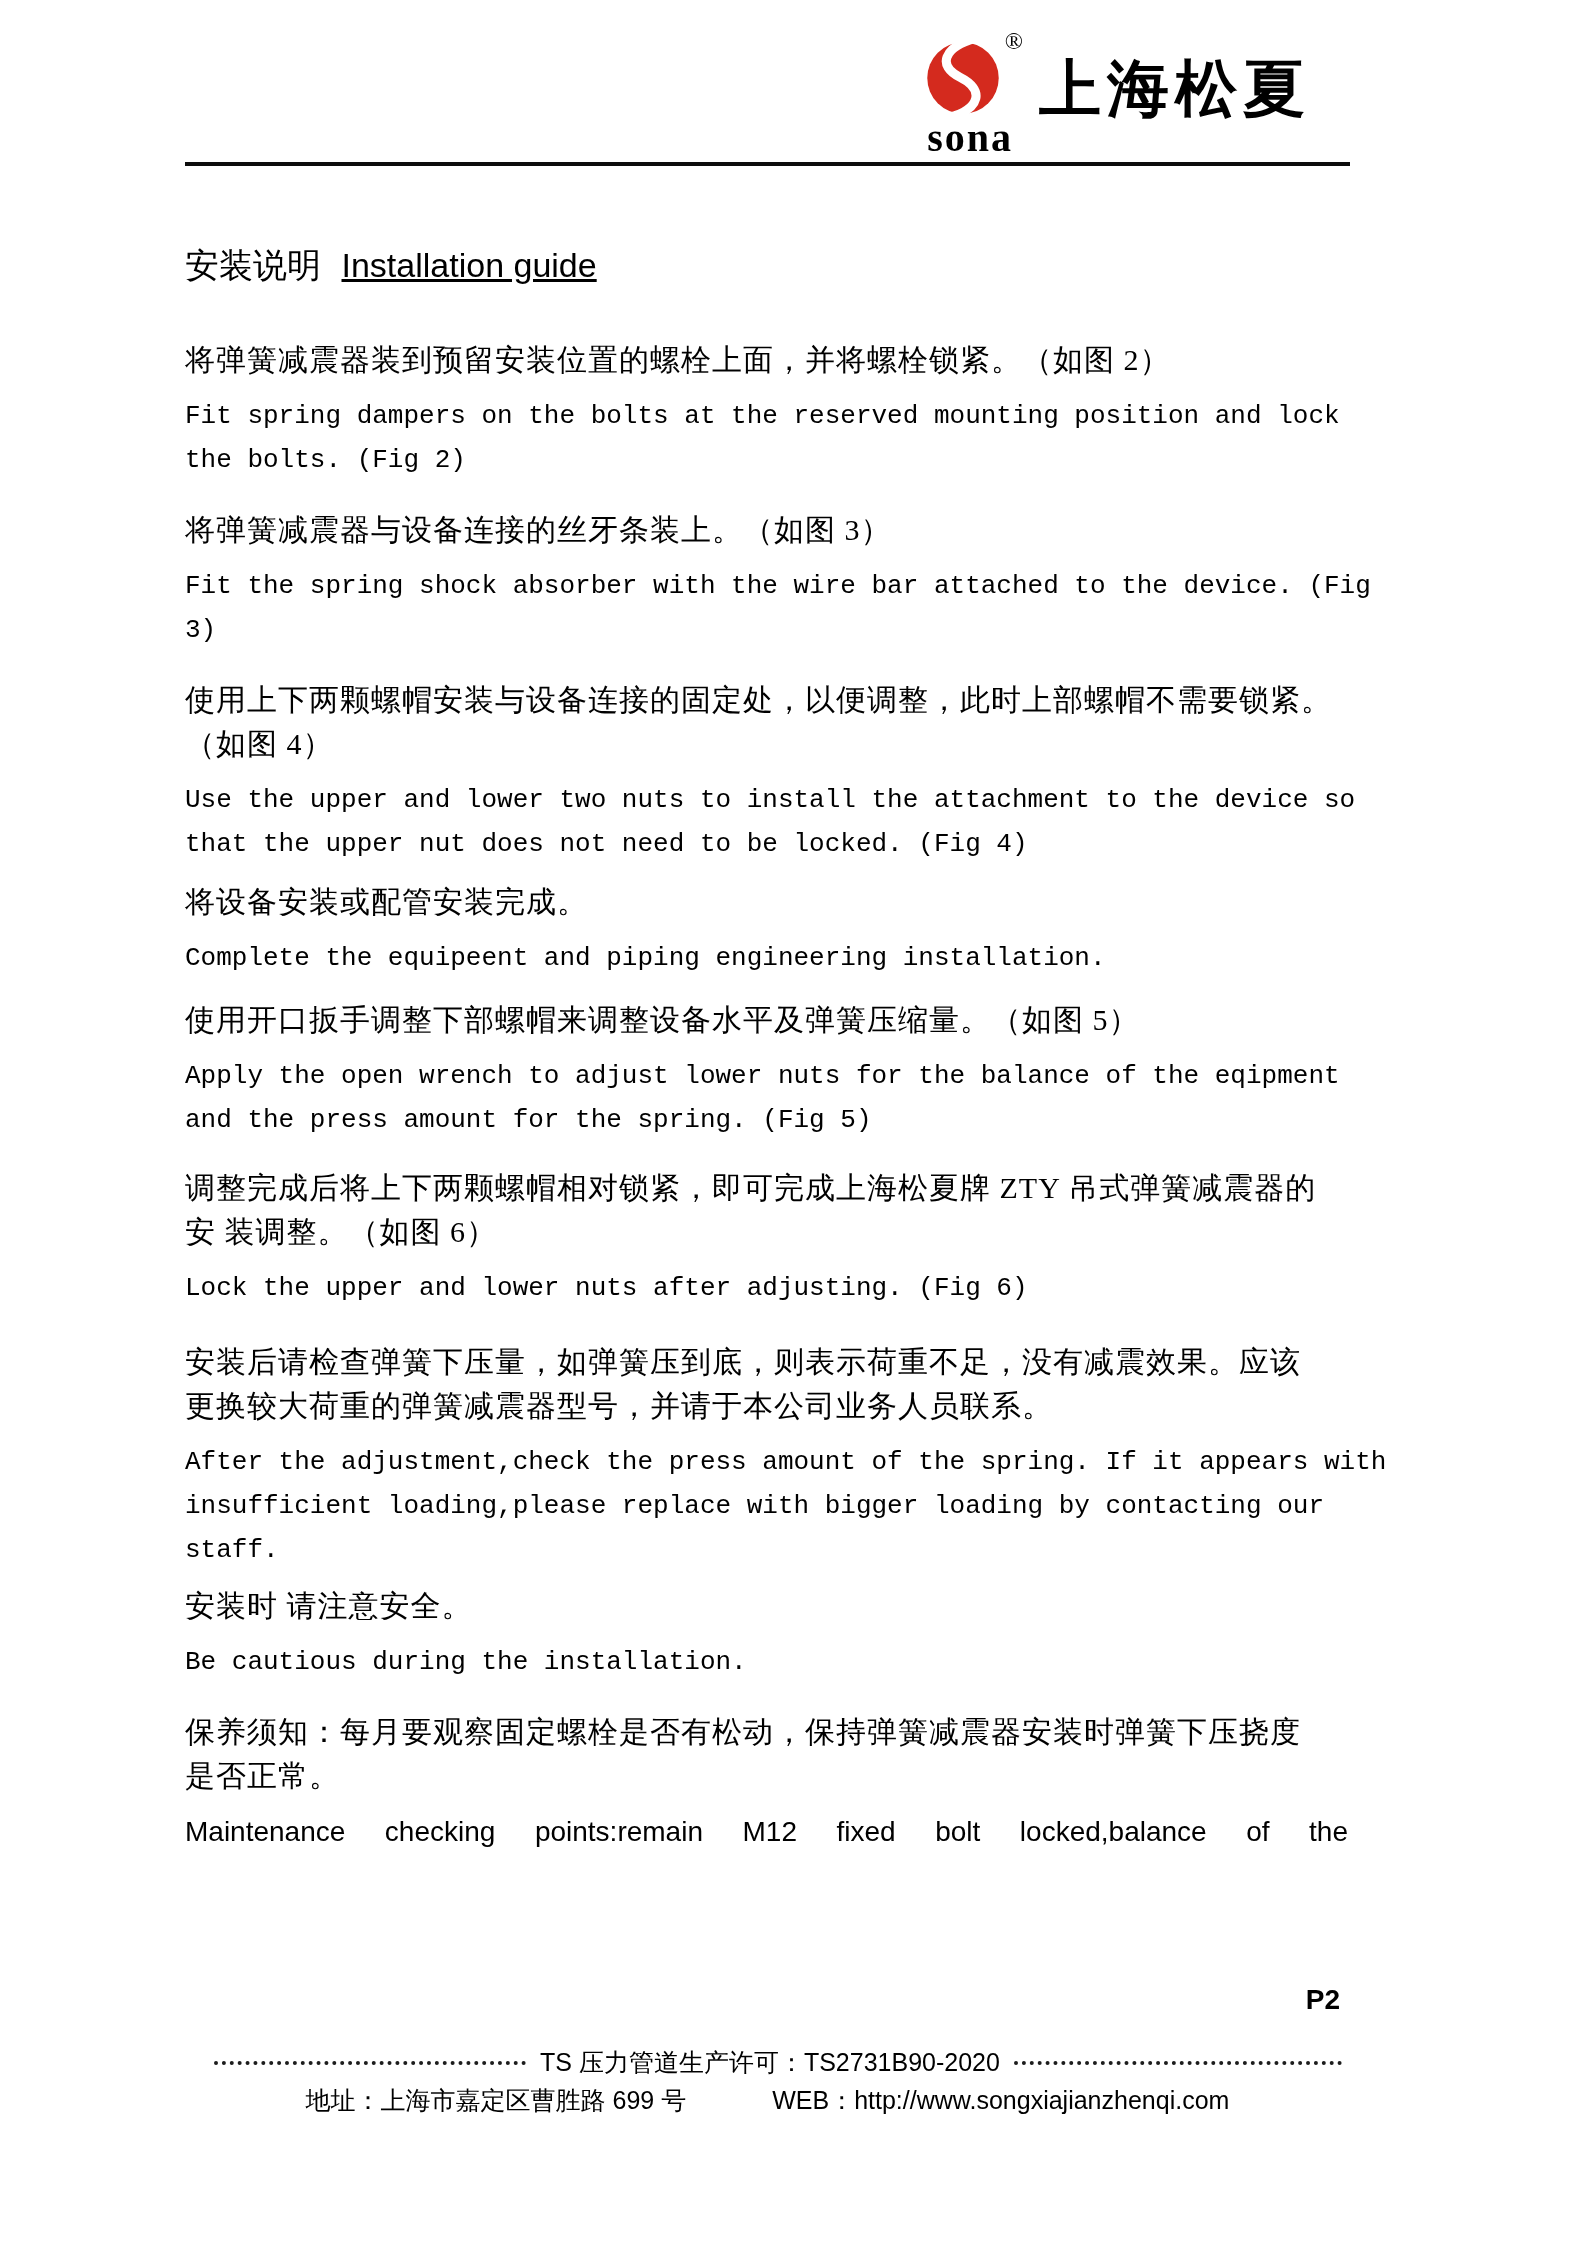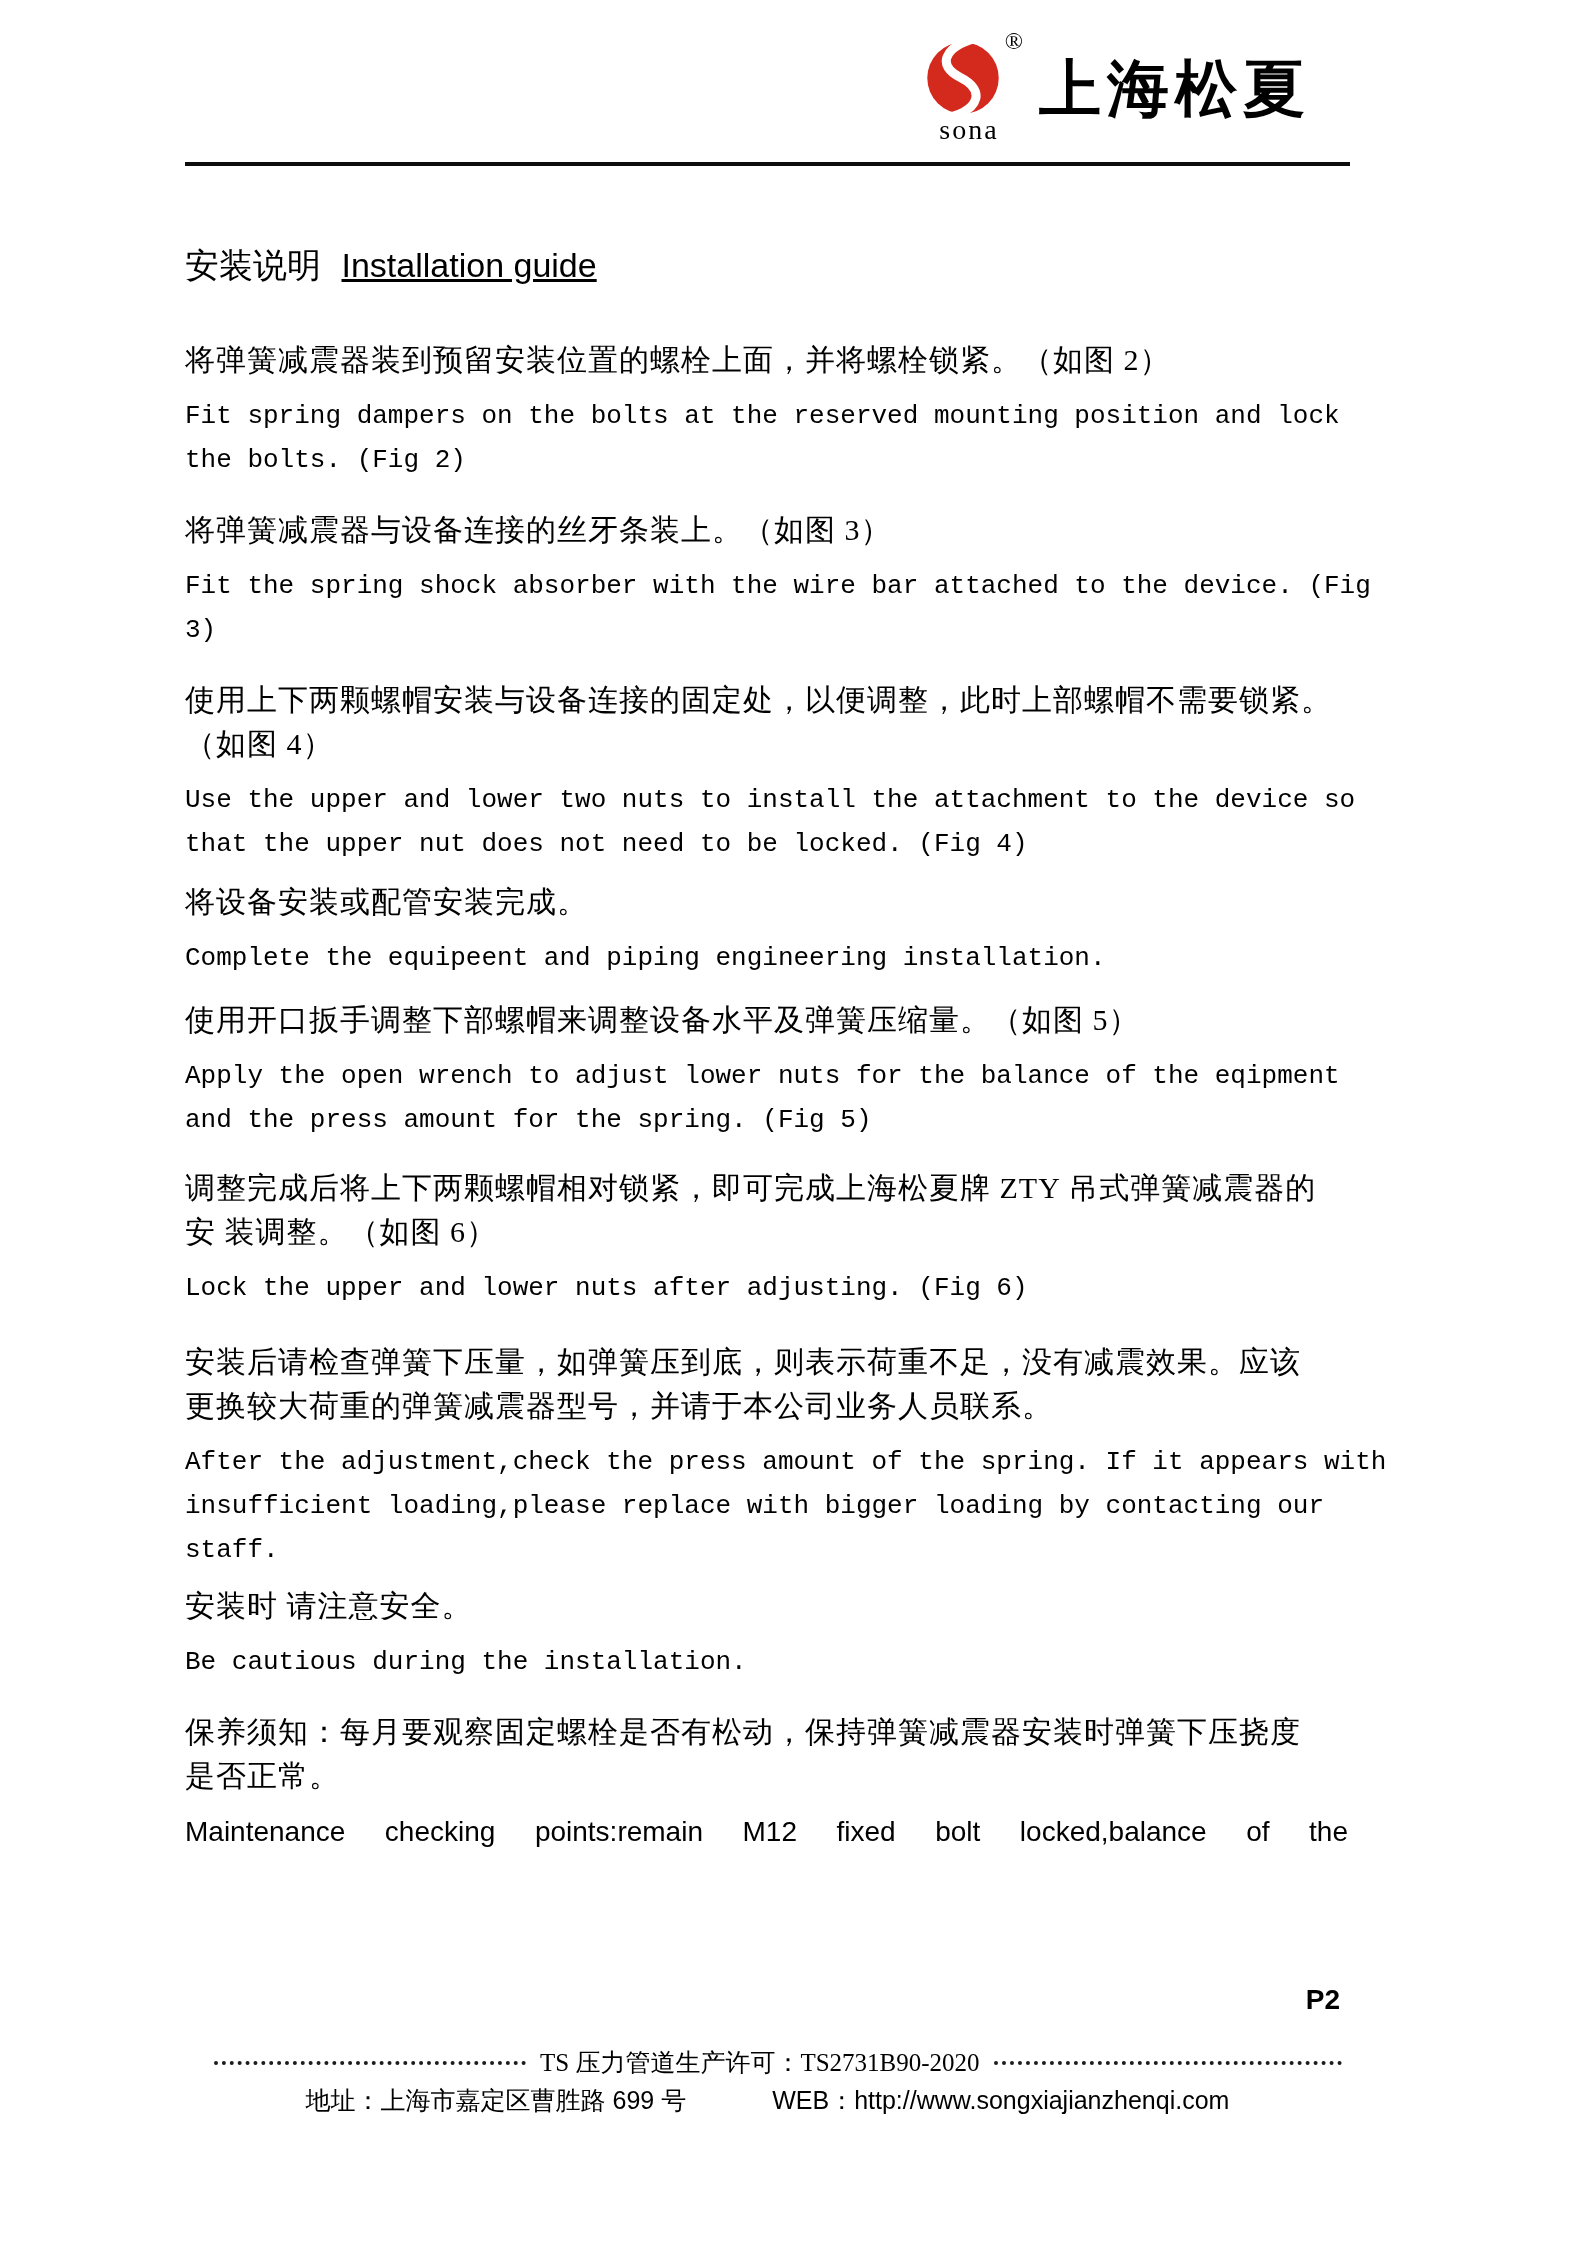--- a/index.html
+++ b/index.html
@@ -20,22 +20,22 @@
   }
   .logo-mark{position:relative;width:88px;}
   .logo-mark svg{display:block;margin-top:8px;}
   .reg-mark{
     position:absolute;top:-2px;right:-10px;
     font-size:24px;
     font-family:"Liberation Serif","DejaVu Serif",serif;
   }
   .sona-label{
     margin-top:-4px;
-    text-align:center;
-    font-size:28px;font-weight:normal;
+    text-align:right;
+    font-size:40px;font-weight:bold;
     letter-spacing:2px;
     font-family:"Liberation Serif","DejaVu Serif",serif;
   }
   .company-name{
     margin:28px 0 0 26px;
     font-size:62px;line-height:62px;
     font-weight:900;
     letter-spacing:6px;
     font-family:"Liberation Sans","DejaVu Sans",sans-serif;
   }
@@ -83,21 +83,21 @@
   .page-number{
     position:absolute;top:1984px;right:248px;
     font-size:28px;
     font-family:"Liberation Sans","DejaVu Sans",sans-serif;
     font-weight:bold;
   }
   .footer-license{
     position:absolute;top:2046px;left:214px;right:246px;
     display:flex;align-items:center;
     font-size:25px;
-    font-family:Liberation Serif, serif;
+    font-family:Liberation Sans, sans-serif;
   }
   .dots{flex:1;height:0;border-top:4px dotted #1c1c1c;}
   .dots.left{max-width:312px;}
   .license-text{padding:0 14px;white-space:nowrap;}
   .footer-address{
     position:absolute;top:2082px;left:185px;right:238px;
     display:flex;justify-content:center;gap:86px;
     font-size:25px;line-height:36px;
     font-family:"Liberation Sans","DejaVu Sans",sans-serif;
   }

